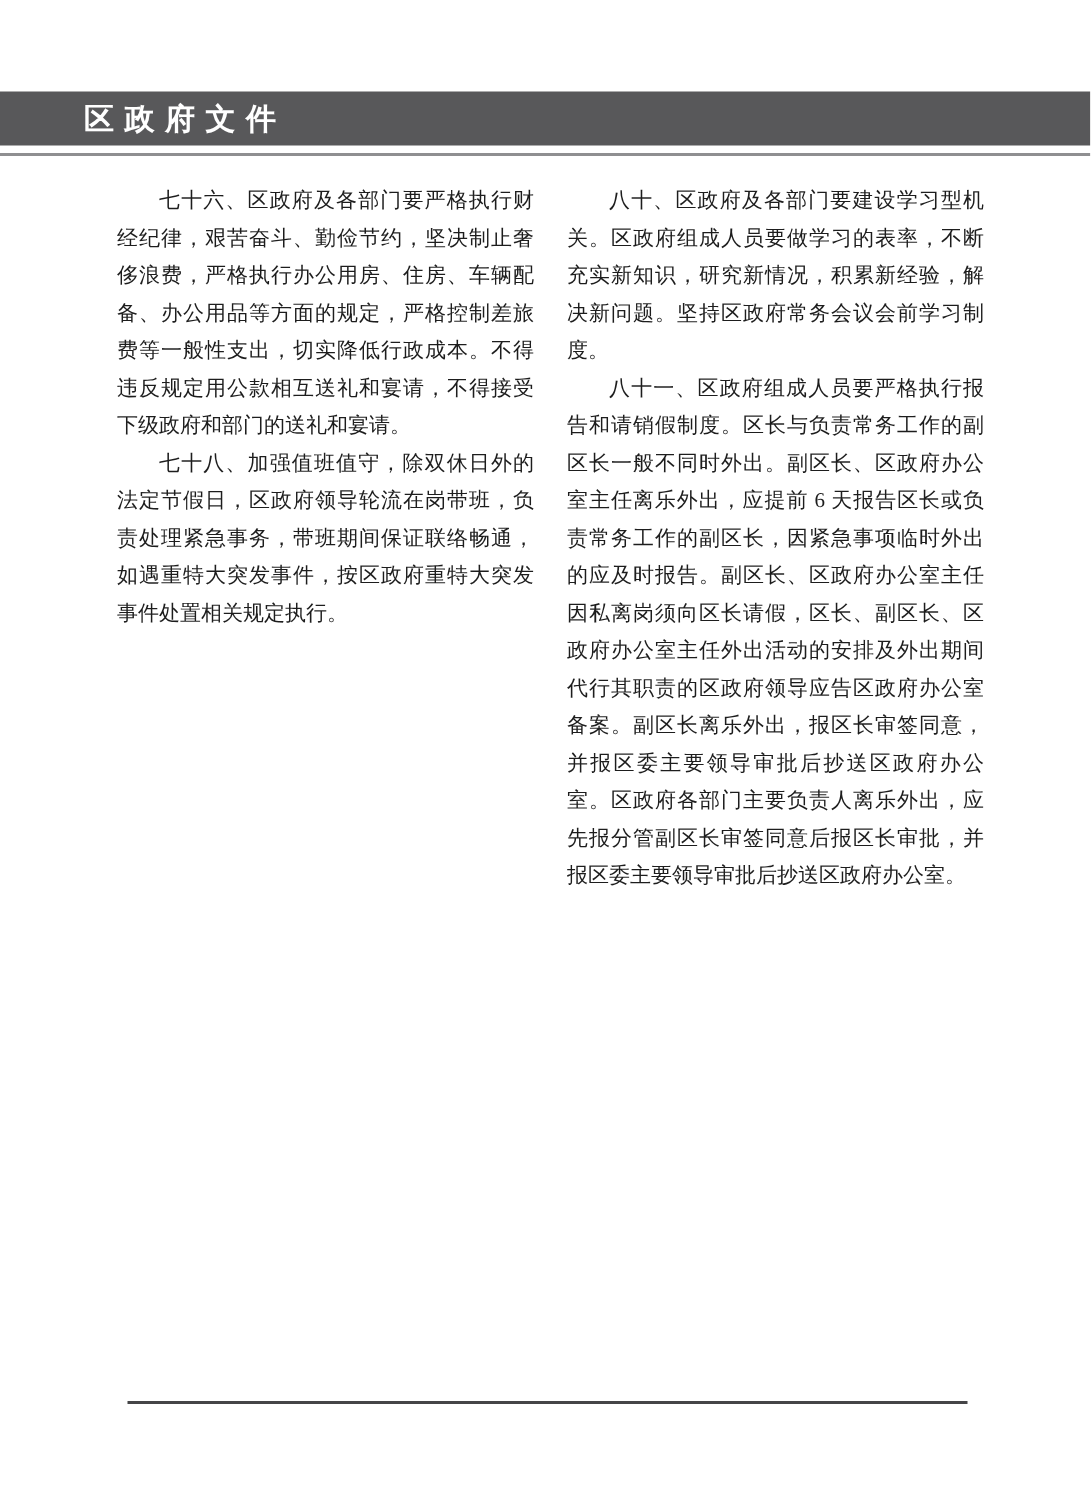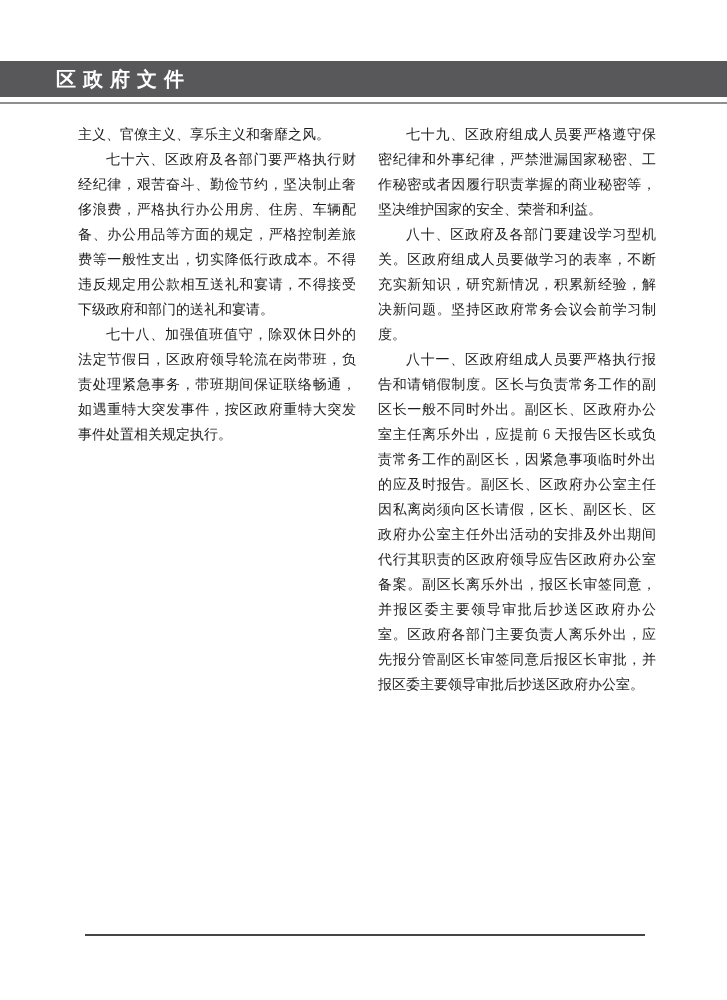--- a/index.html
+++ b/index.html
@@ -100,26 +100,24 @@
 
 <div class="page">
 
   <div class="banner">
     <span class="banner-title">区政府文件</span>
   </div>
   <div class="top-rule"></div>
 
   <div class="content">
     <div class="col">
-      <p class="cont">主义、官僚主义、享乐主义和奢靡之风。</p>
       <p>七十六、区政府及各部门要严格执行财经纪律，艰苦奋斗、勤俭节约，坚决制止奢侈浪费，严格执行办公用房、住房、车辆配备、办公用品等方面的规定，严格控制差旅费等一般性支出，切实降低行政成本。不得违反规定用公款相互送礼和宴请，不得接受下级政府和部门的送礼和宴请。</p>
       <p>七十八、加强值班值守，除双休日外的法定节假日，区政府领导轮流在岗带班，负责处理紧急事务，带班期间保证联络畅通，如遇重特大突发事件，按区政府重特大突发事件处置相关规定执行。</p>
     </div>
     <div class="col">
-      <p>七十九、区政府组成人员要严格遵守保密纪律和外事纪律，严禁泄漏国家秘密、工作秘密或者因履行职责掌握的商业秘密等，坚决维护国家的安全、荣誉和利益。</p>
       <p>八十、区政府及各部门要建设学习型机关。区政府组成人员要做学习的表率，不断充实新知识，研究新情况，积累新经验，解决新问题。坚持区政府常务会议会前学习制度。</p>
       <p>八十一、区政府组成人员要严格执行报告和请销假制度。区长与负责常务工作的副区长一般不同时外出。副区长、区政府办公室主任离乐外出，应提前 6 天报告区长或负责常务工作的副区长，因紧急事项临时外出的应及时报告。副区长、区政府办公室主任因私离岗须向区长请假，区长、副区长、区政府办公室主任外出活动的安排及外出期间代行其职责的区政府领导应告区政府办公室备案。副区长离乐外出，报区长审签同意，并报区委主要领导审批后抄送区政府办公室。区政府各部门主要负责人离乐外出，应先报分管副区长审签同意后报区长审批，并报区委主要领导审批后抄送区政府办公室。</p>
     </div>
   </div>
 
   <div class="footer">
     <div class="footer-rule"></div>
   </div>
 
 </div>

